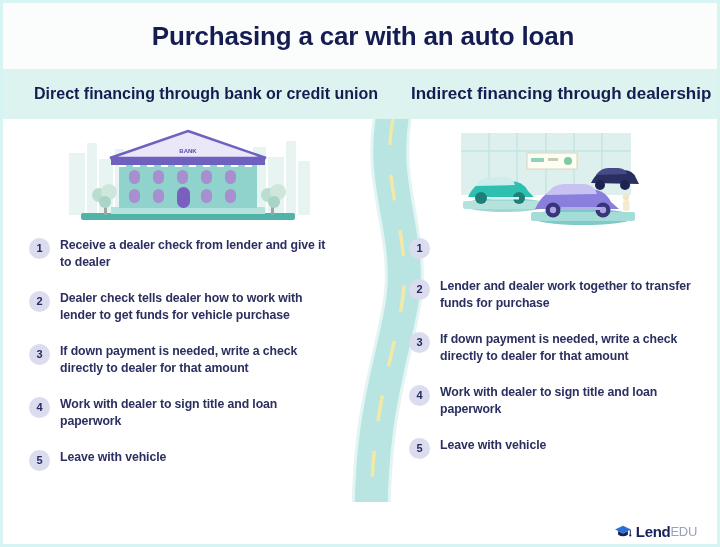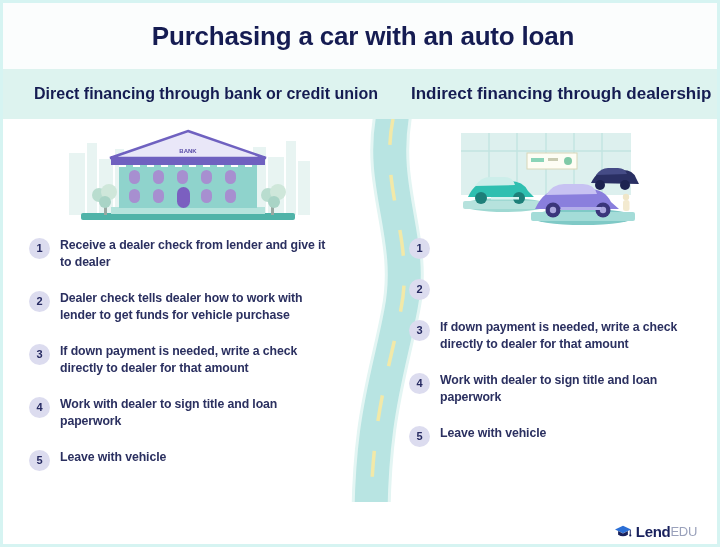--- a/index.html
+++ b/index.html
@@ -326,20 +326,21 @@
         <div class="step-text">Leave with vehicle</div>
       </div>
     </div>
 
     <div class="steps right">
       <div class="step-row">
         <div class="step-badge">1</div>
       </div>
       <div class="step-row">
         <div class="step-badge">2</div>
+        <div class="step-text">Lender and dealer work together to transfer funds for purchase</div>
       </div>
       <div class="step-row">
         <div class="step-badge">3</div>
         <div class="step-text">If down payment is needed, write a check directly to dealer for that amount</div>
       </div>
       <div class="step-row">
         <div class="step-badge">4</div>
         <div class="step-text">Work with dealer to sign title and loan paperwork</div>
       </div>
       <div class="step-row">

